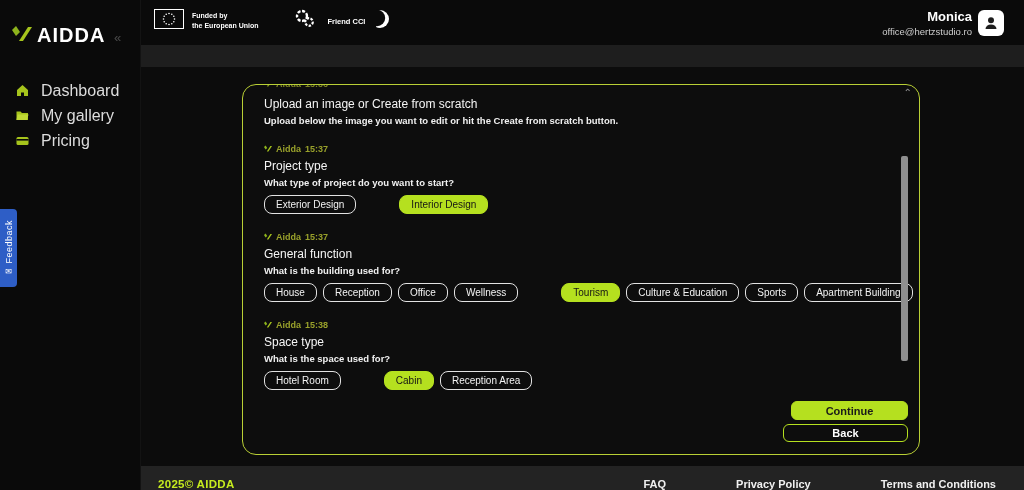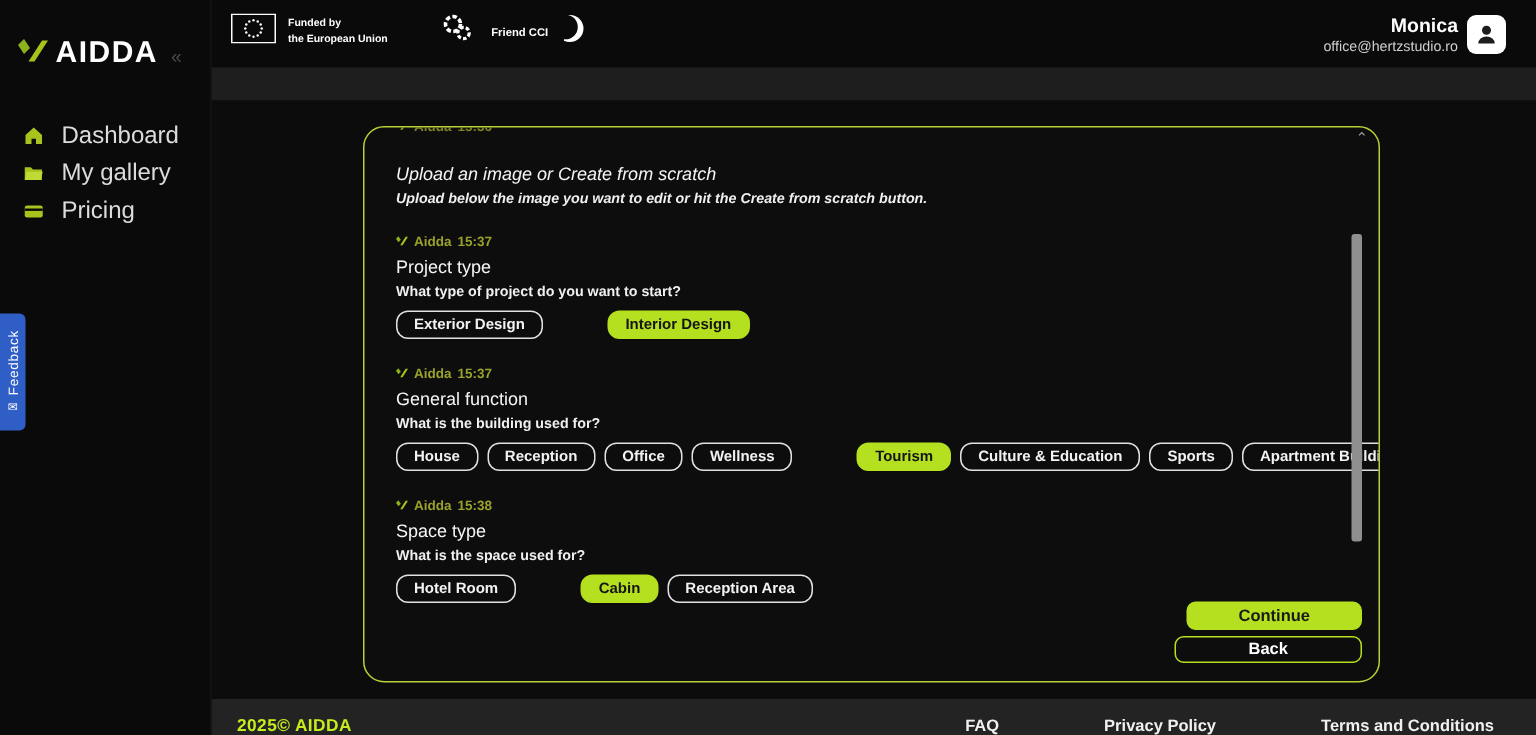--- a/index.html
+++ b/index.html
@@ -46,23 +46,23 @@
 
   
   .main{position:absolute;left:141px;top:67px;width:883px;height:399px;background:#0c0c0c;}
   .panel{position:absolute;left:101px;top:17px;width:678px;height:371px;border:1px solid var(--panel-border);border-radius:14px;background:#0d0d0d;overflow:hidden;}
   .scroll-area{position:absolute;inset:0;padding:0 40px 0 21px;overflow:hidden;}
   .msg-header{display:flex;align-items:center;gap:4px;color:var(--timestamp);font-size:9px;font-weight:bold;}
   .clipped-row{margin-top:-6px;opacity:.8;}
   .msg-title{color:#f5f5f5;font-size:12px;margin-top:5px;}
   .msg-sub{color:#f0f0f0;font-size:9.5px;font-weight:bold;margin-top:4px;}
   .msg-block{margin-top:18px;}
-  .msg1{margin-top:20px;font-style:italic;}
+  .msg1{margin-top:8px;}
   .chip-row{display:flex;gap:6px;margin-top:7px;}
-  .chip{height:19px;line-height:17px;padding:0 11px;border:1px solid #e2e2e2;border-radius:8px;background:transparent;color:#f2f2f2;font-size:10px;font-weight:bold;font-family:"Liberation Sans",sans-serif;cursor:pointer;white-space:nowrap;}
+  .chip{height:19px;line-height:17px;padding:0 11px;border:1px solid #e2e2e2;border-radius:8px;background:transparent;color:#f2f2f2;font-size:10px;font-weight:normal;font-family:"Liberation Sans",sans-serif;cursor:pointer;white-space:nowrap;}
   .chip-sel{background:var(--accent);border-color:var(--accent);color:#151515;margin-left:37px;}
 
   .scroll-up{position:absolute;top:3px;right:7px;color:#9a9a9a;font-size:10px;line-height:10px;}
   .scroll-thumb{position:absolute;top:71px;right:11px;width:7px;height:205px;background:#8f8f8f;border-radius:2px;cursor:grab;}
 
   .btn-continue{position:absolute;right:11px;top:316px;width:117px;height:19px;background:var(--accent);border:1px solid var(--accent);border-radius:6px;color:#1a1a1a;font-size:11px;font-weight:bold;font-family:"Liberation Sans",sans-serif;cursor:pointer;}
   .btn-back{position:absolute;right:11px;top:339px;width:125px;height:18px;background:transparent;border:1px solid var(--accent);border-radius:6px;color:#fff;font-size:11px;font-weight:bold;font-family:"Liberation Sans",sans-serif;cursor:pointer;}
 
   
   .footer{position:absolute;left:141px;top:466px;width:883px;height:36px;background:#232323;display:flex;align-items:center;justify-content:space-between;padding:0 28px 0 17px;}

